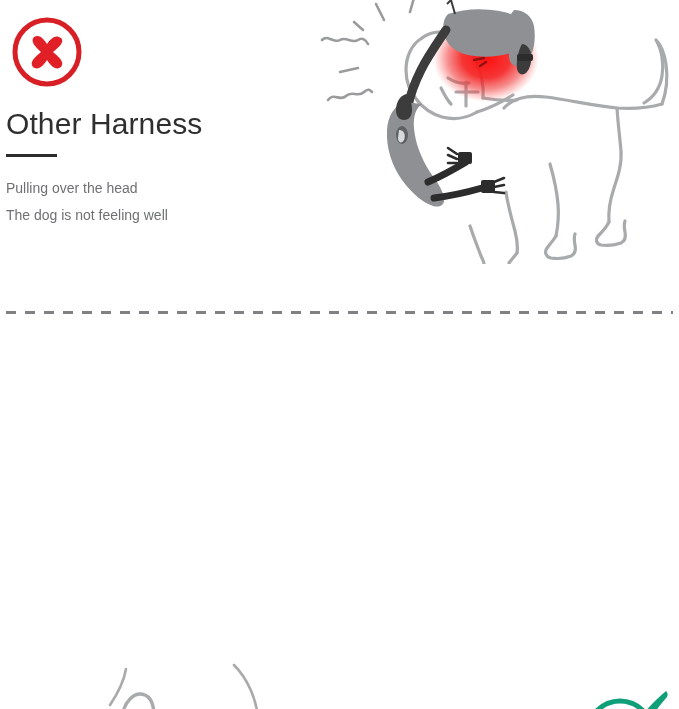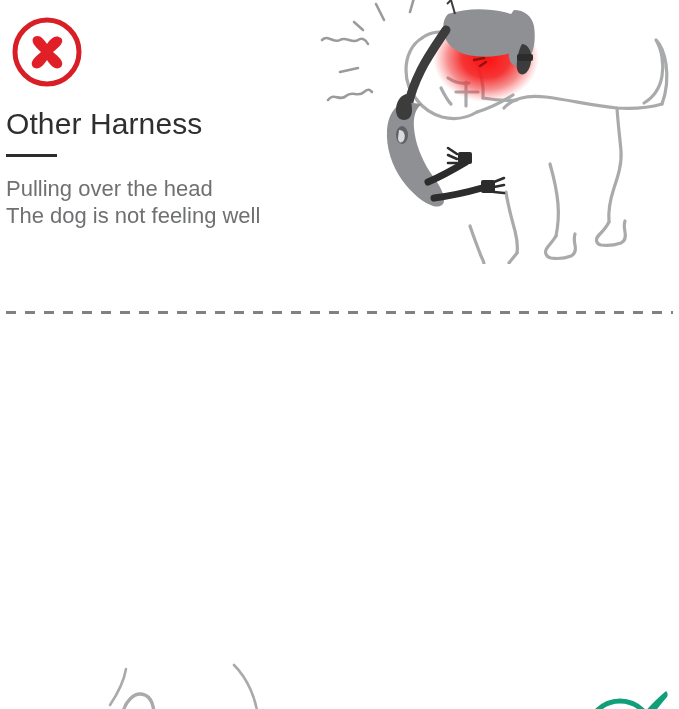--- a/index.html
+++ b/index.html
@@ -50,21 +50,21 @@
   .rule{
     height:3px;
     background:#2c2c2c;
     width:51px;
     margin-top:12px;
     margin-bottom:18px;
   }
   #rule-other{ margin-left:0; }
 
   .body-text{
-    font-size:22px;
+    font-size:14px;
     line-height:27px;
     color:#6f7072;
     font-weight:400;
     white-space:pre-line;
   }
 
   
   .illo{ position:absolute; }
   #illo-top   { left:318px; top:-4px;  width:361px; height:268px; }
   #illo-bottom{ left:-4px;  top:344px; width:364px; height:368px; }

